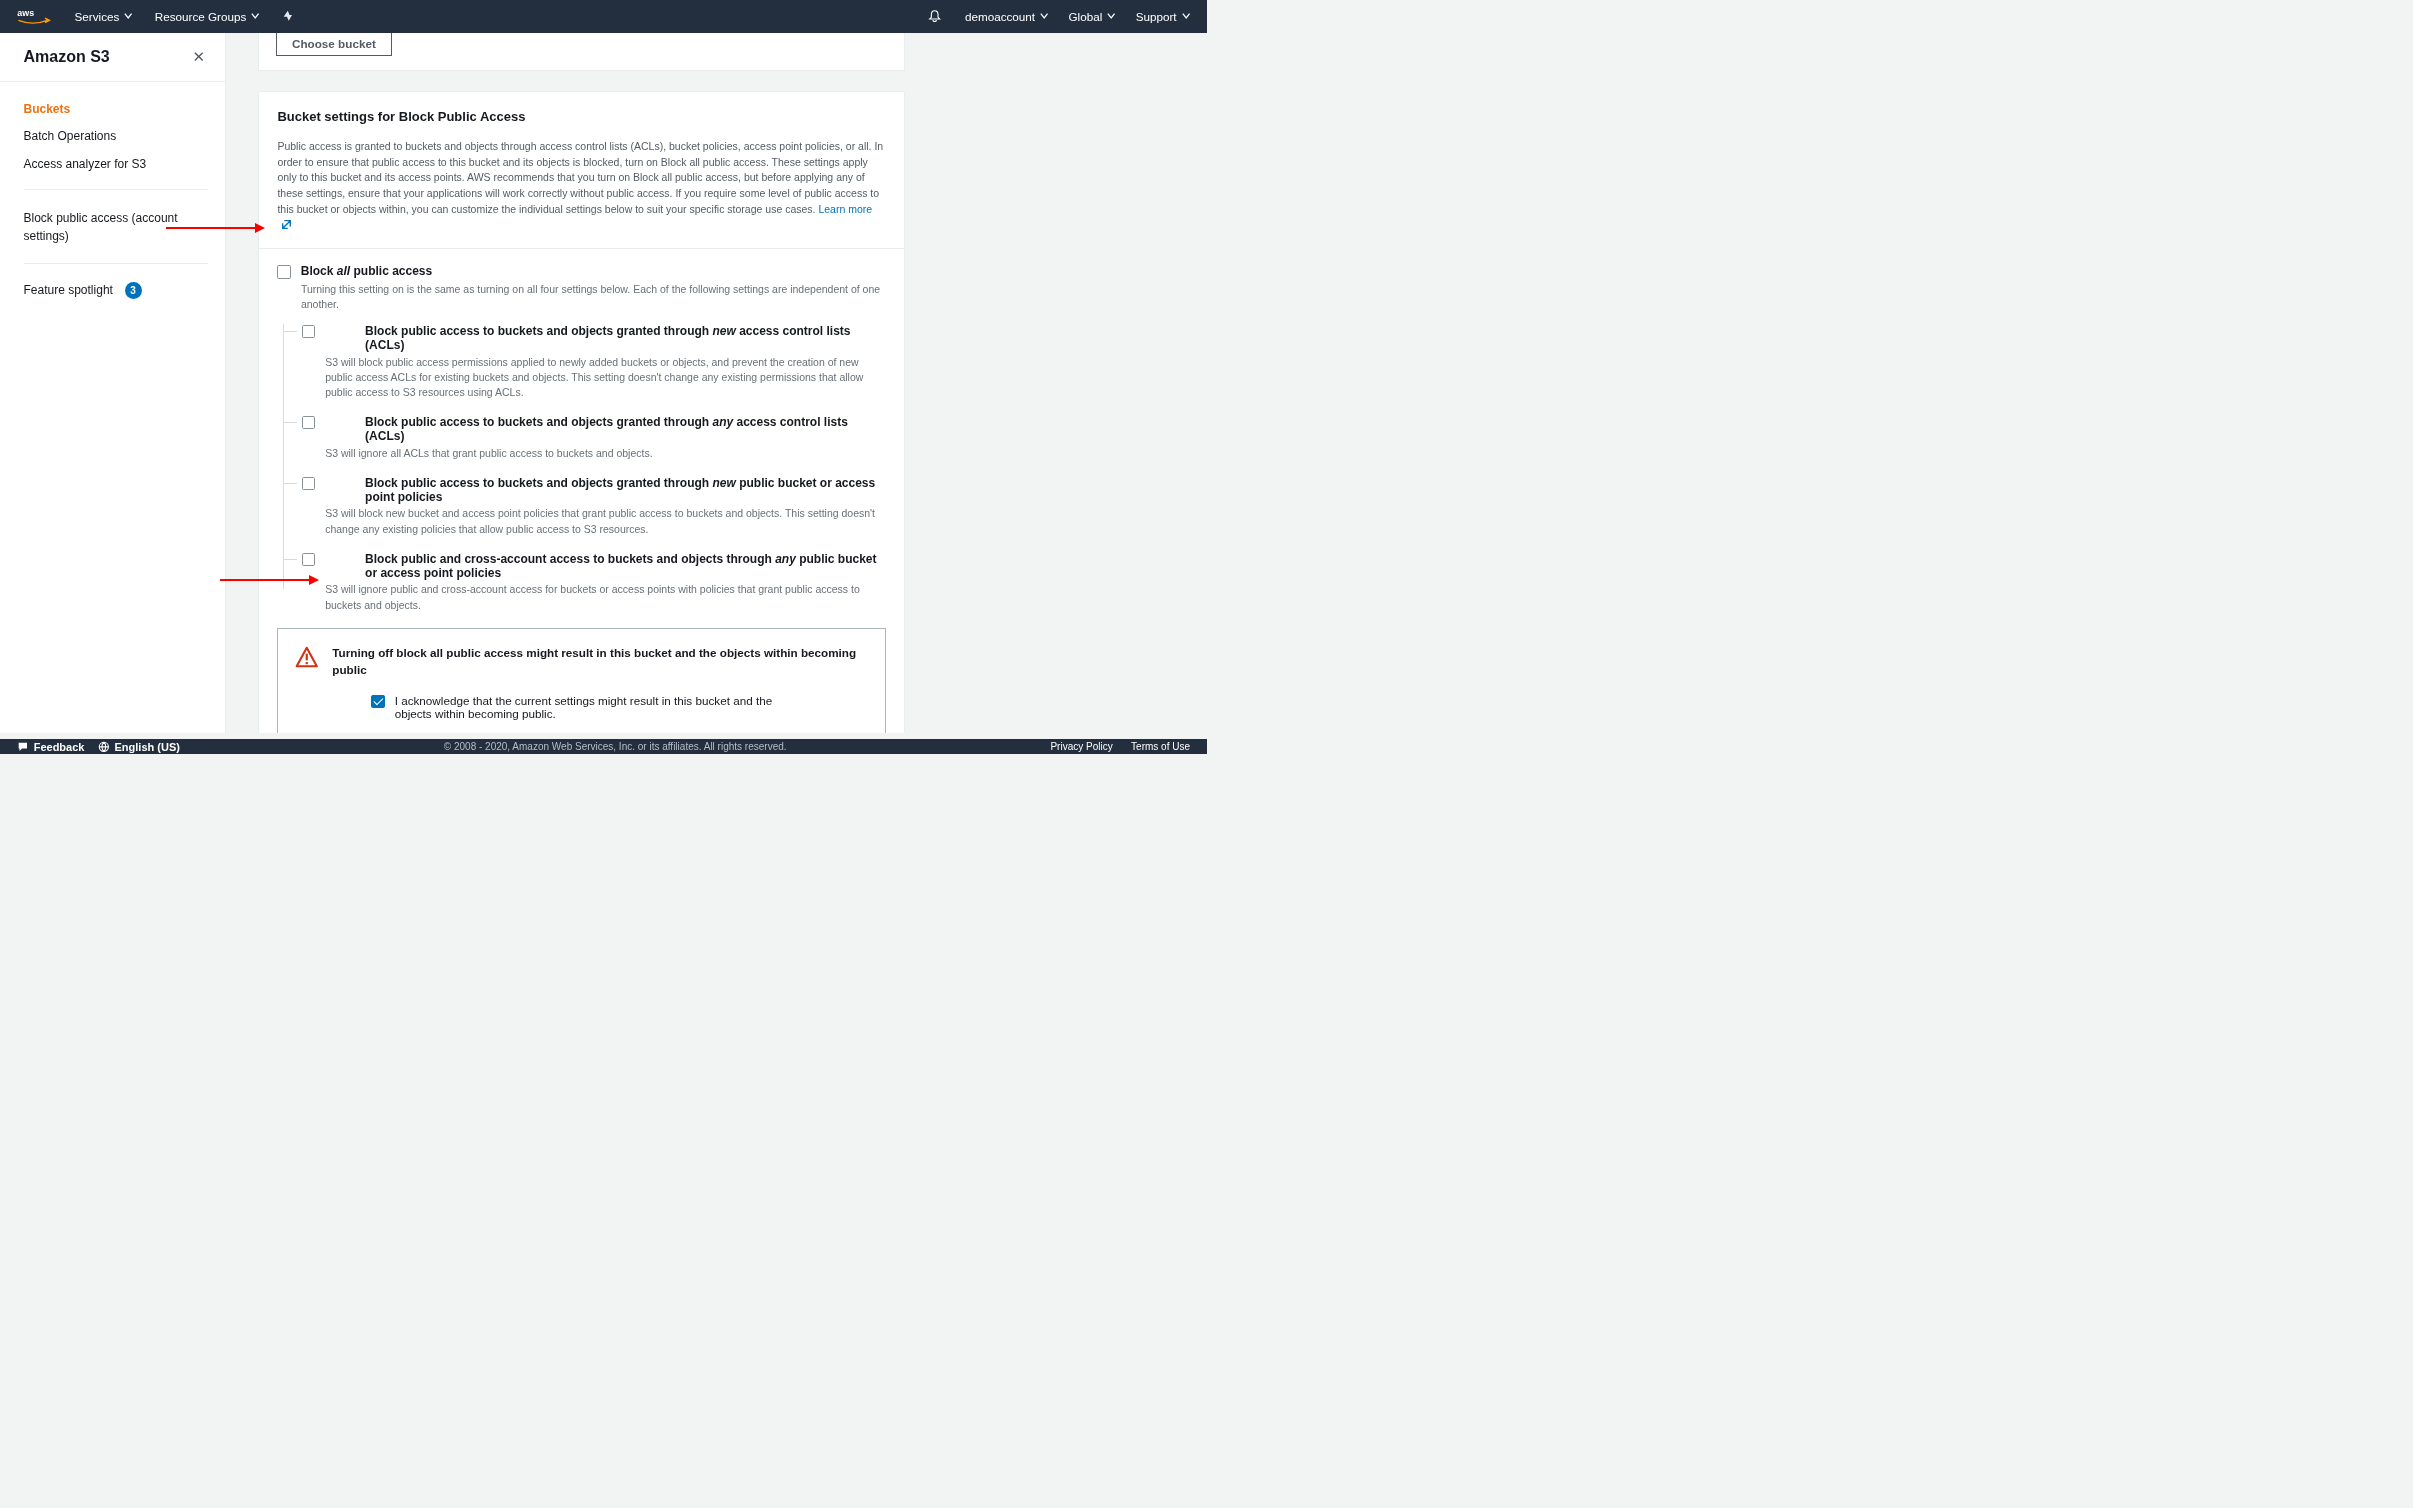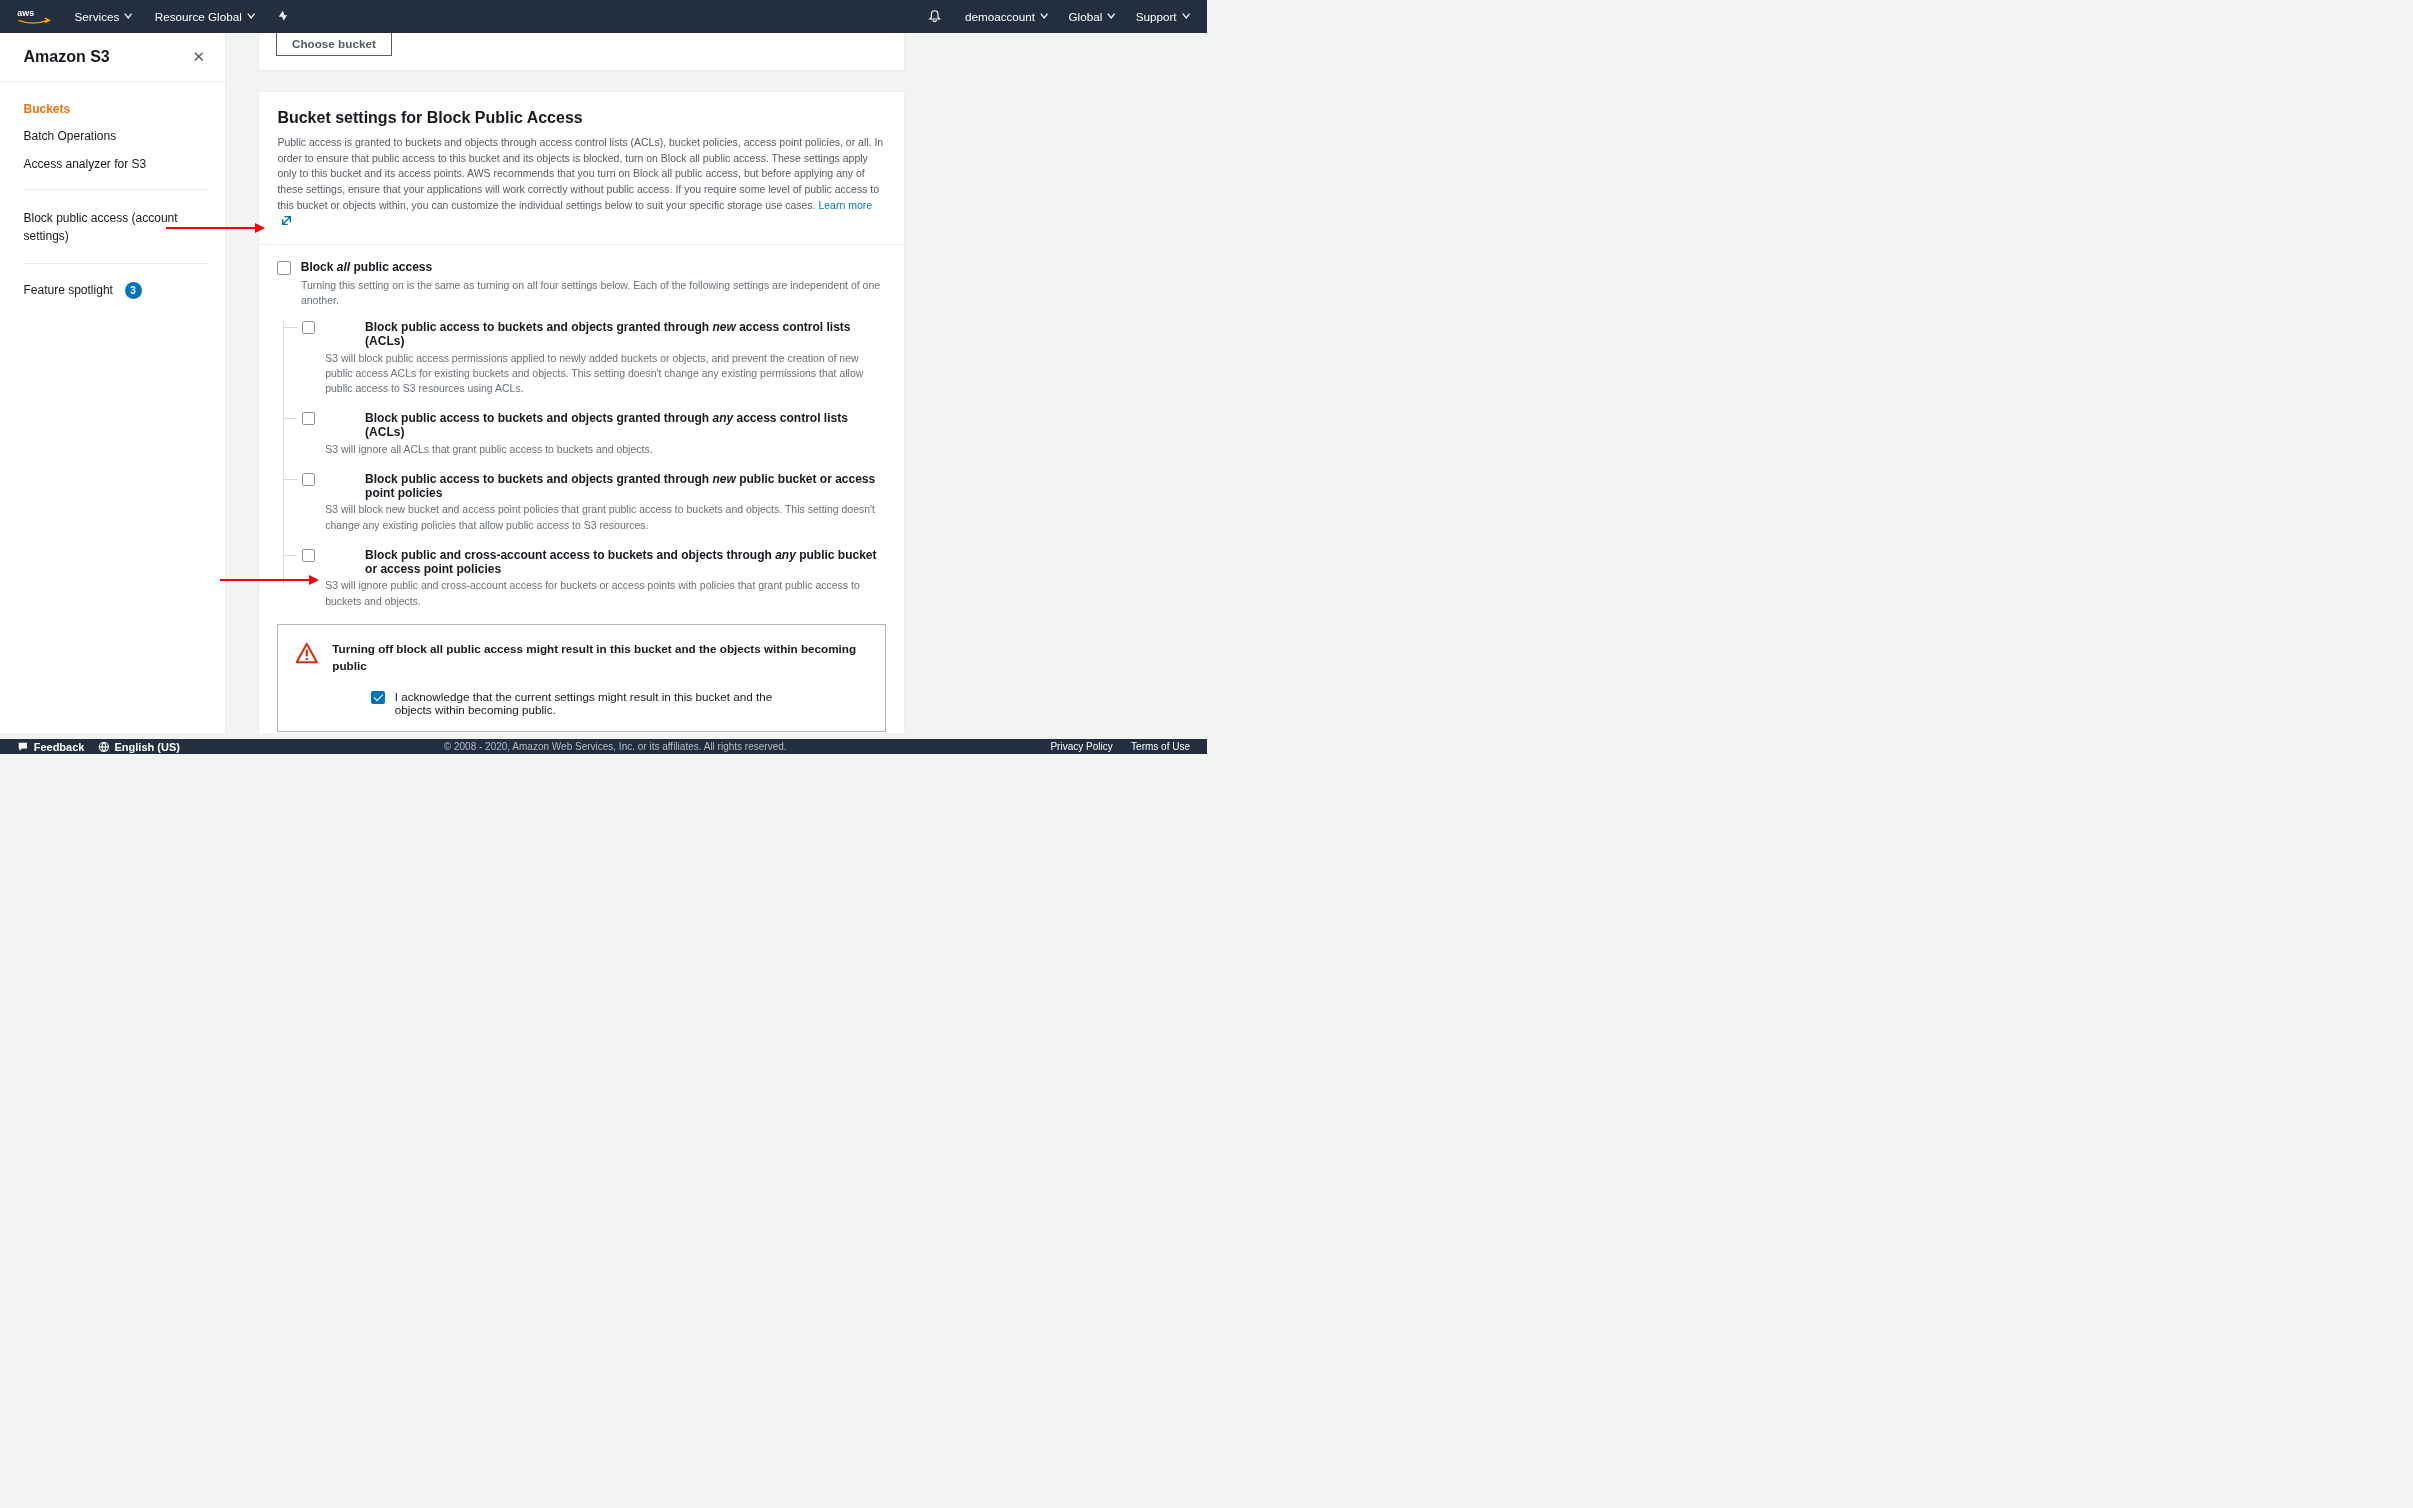--- a/index.html
+++ b/index.html
@@ -28,21 +28,21 @@
 .badge { display: inline-flex; align-items: center; justify-content: center; min-width: 17px; height: 17px; border-radius: 8.4px; background: #0073bb; color: #fff; font-size: 10px; font-weight: 700; margin-left: 8.4px; padding: 0 5px; }
 
 
 .main { position: absolute; top: 33px; left: 226px; right: 0; bottom: 21px; overflow: auto; padding: 0 15px 0 32px; background: #f2f3f3; }
 .panel { background: #fff; border: 0.8px solid #eaeded; margin-bottom: 20px; }
 .panel-top-remnant { padding: 0 17px 13.4px 17px; border-top: none; }
 .panel-top-remnant .btn { margin-top: -3.4px; }
 .btn { display: inline-block; border: 0.8px solid #545b64; background: #fff; color: #545b64; font-weight: 700; padding: 5.9px 15px; font-size: 11.7px; cursor: pointer; }
 
 .panel-header { padding: 17px 18.4px 0 18.4px; }
-.panel-header h3 { font-size: 16px; font-weight: 700; margin-bottom: 8px; }
+.panel-header h3 { font-size: 13px; font-weight: 700; margin-bottom: 15px; }
 .panel-desc { color: #545b64; font-size: 10.5px; line-height: 1.5; padding: 0 18.4px 13.4px 18.4px; }
 .link { color: #0073bb; text-decoration: none; cursor: pointer; }
 .ext-icon { display: inline-block; vertical-align: -1.7px; margin-left: 3.4px; }
 
 .panel-body { border-top: 0.8px solid #eaeded; padding: 15px 18.4px 18.4px 18.4px; }
 
 .chk-row { display: flex; align-items: flex-start; margin-bottom: 3.4px; }
 .chk { width: 13.4px; height: 13.4px; border: 0.8px solid #879196; border-radius: 1.7px; background: #fff; margin-right: 10px; margin-top: 0.8px; flex-shrink: 0; cursor: pointer; }
 .chk.checked { background: #0073bb; border-color: #0073bb; position: relative; }
 .chk.checked::after { content: ""; position: absolute; left: 3.4px; top: 0px; width: 4.2px; height: 7.5px; border: solid #fff; border-width: 0 1.7px 1.7px 0; transform: rotate(45deg); }
@@ -89,21 +89,21 @@
         <path d="M2 24 Q28 34 54 24 L50 20 L58 24 L50 28 L54 24" stroke="#ff9900" stroke-width="2.3" fill="none"></path>
       </svg>
   </span>
   <span class="nav-item">
     <span>Services</span>
     <svg class="caret-svg caret" viewBox="0 0 10 10" width="8.4" height="8.4">
         <path d="M1 2 L5 7 L9 2" stroke="#fff" stroke-width="1.5" fill="none"></path>
       </svg>
   </span>
   <span class="nav-item">
-    <span>Resource Global</span>
+    <span>Resource Groups</span>
     <svg class="caret-svg caret" viewBox="0 0 10 10" width="8.4" height="8.4">
         <path d="M1 2 L5 7 L9 2" stroke="#fff" stroke-width="1.5" fill="none"></path>
       </svg>
   </span>
   <span class="pin-icon">
     <svg width="11.7" height="11.7" viewBox="0 0 14 14">
         <path d="M7 1 L9 6 L12 6 L8 13 L6 8 L2 8 Z" fill="#fff"></path>
       </svg>
   </span>
   <span class="spacer"></span>

